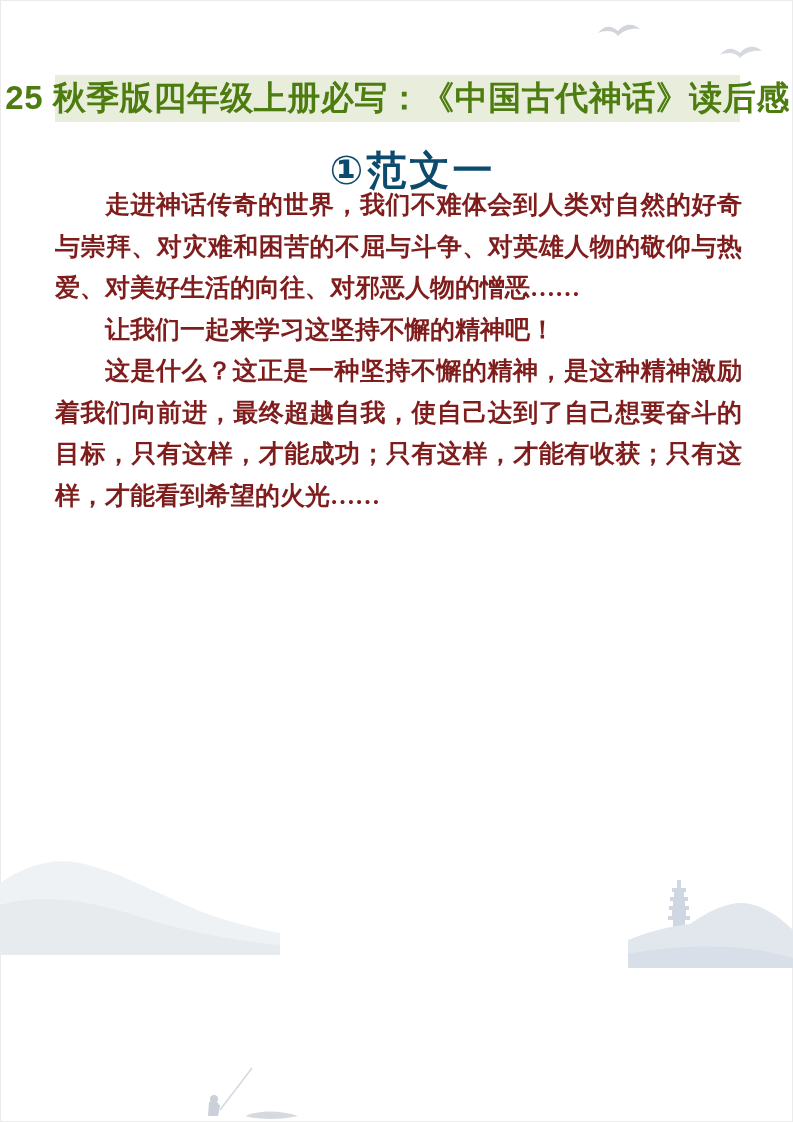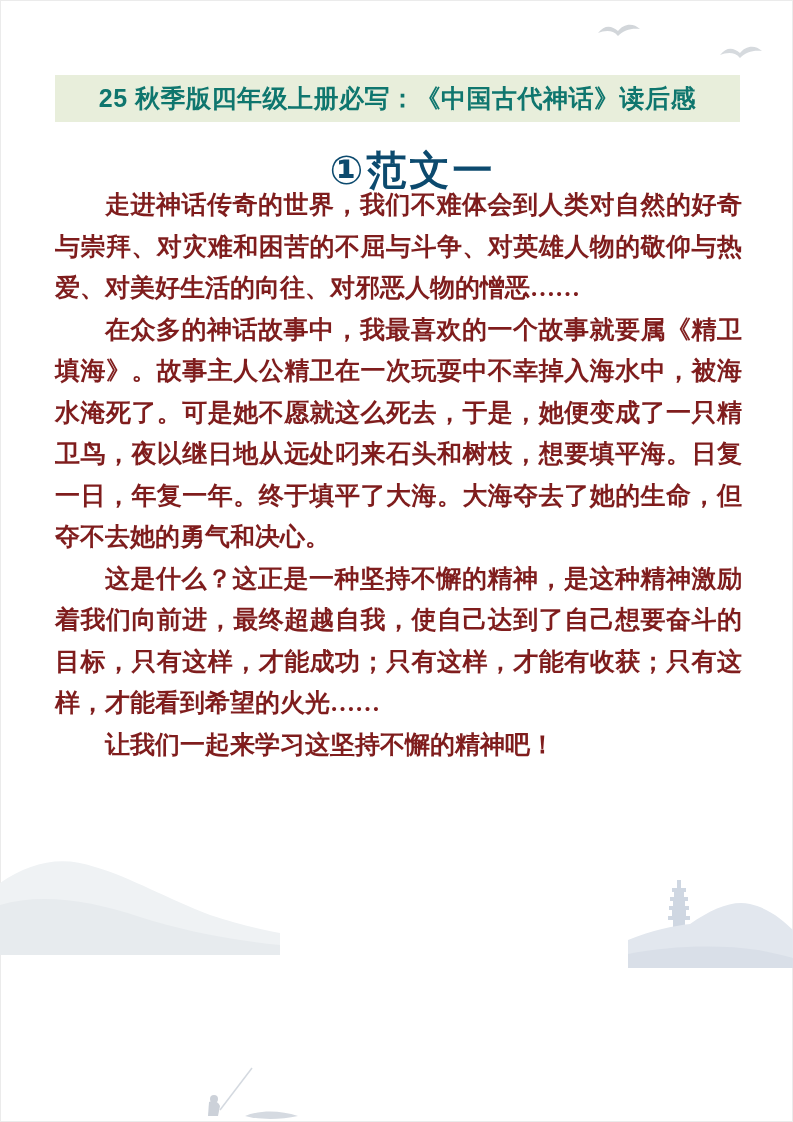--- a/index.html
+++ b/index.html
@@ -12,24 +12,24 @@
     box-shadow: inset 0 0 0 1px #ebebeb;
   }
   .deco { position:absolute; z-index:0; pointer-events:none; }
   .banner {
     position:absolute; left:55px; top:75px; width:685px; height:47px;
     background:#e8eedb;
     display:flex; align-items:center; justify-content:center;
     z-index:2;
   }
   .banner-title {
-    color:#0f766e;
+    color:#4d7c0f;
     font-family:"Liberation Sans","DejaVu Sans",sans-serif;
     font-weight:bold;
-    font-size:25px;
+    font-size:33px;
     letter-spacing:0.5px;
     white-space:nowrap;
   }
   .heading {
     position:absolute; left:0; top:127px; width:100%;
     margin:16px;
     text-align:center;
     color:#0c4a6e;
     font-family:"Liberation Sans","DejaVu Sans",sans-serif;
     font-weight:bold;
@@ -89,16 +89,15 @@
 </svg>
 
 <div class="banner">
   <span class="banner-title">25 秋季版四年级上册必写：《中国古代神话》读后感</span>
 </div>
 
 <h1 class="heading">①范文一</h1>
 
 <div class="article">
   <p>走进神话传奇的世界，我们不难体会到人类对自然的好奇与崇拜、对灾难和困苦的不屈与斗争、对英雄人物的敬仰与热爱、对美好生活的向往、对邪恶人物的憎恶……</p>
-  <p>在众多的神话故事中，我最喜欢的一个故事就要属《精卫填海》。故事主人公精卫在一次玩耍中不幸掉入海水中，被海水淹死了。可是她不愿就这么死去，于是，她便变成了一只精卫鸟，夜以继日地从远处叼来石头和树枝，想要填平海。日复一日，年复一年。终于填平了大海。大海夺去了她的生命，但夺不去她的勇气和决心。</p>
+  <p>让我们一起来学习这坚持不懈的精神吧！</p>
   <p>这是什么？这正是一种坚持不懈的精神，是这种精神激励着我们向前进，最终超越自我，使自己达到了自己想要奋斗的目标，只有这样，才能成功；只有这样，才能有收获；只有这样，才能看到希望的火光……</p>
-  <p>让我们一起来学习这坚持不懈的精神吧！</p>
 </div>
 
 </body></html>

